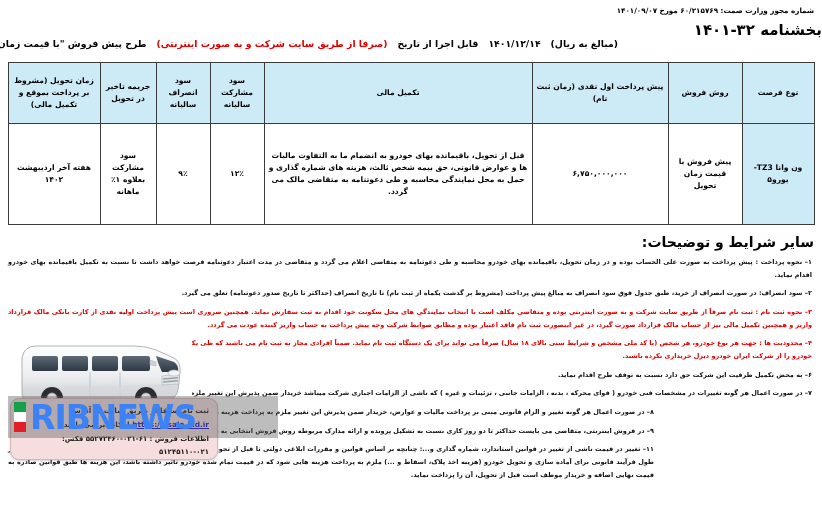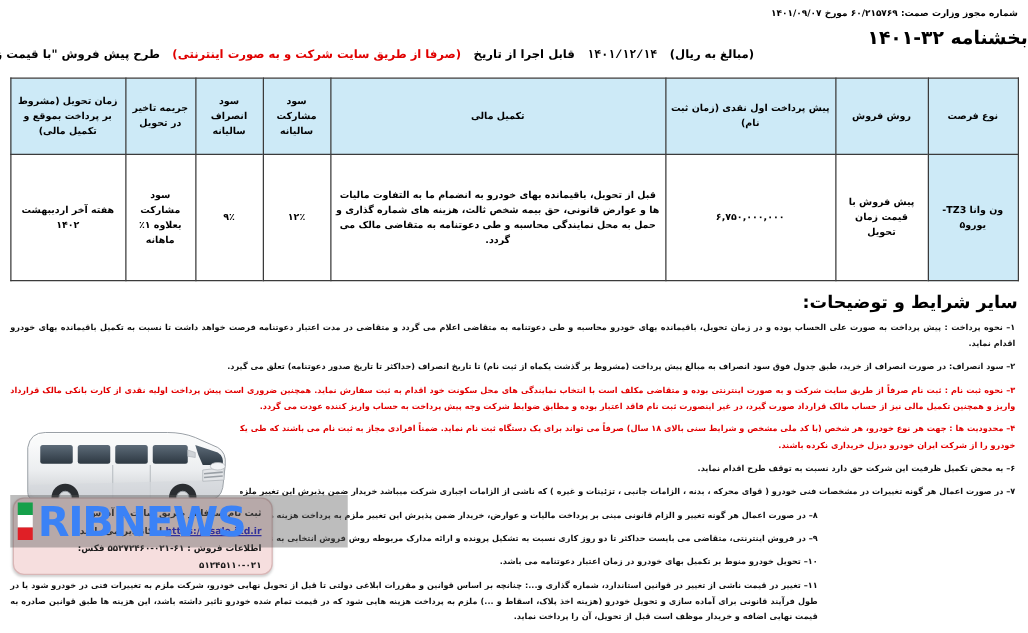--- a/index.html
+++ b/index.html
@@ -63,22 +63,22 @@
     align-items: center;
     justify-content: flex-start;
     gap: 10px;
     font-size: 9.3px;
     font-weight: bold;
     white-space: nowrap;
   }
   .plan-title { font-weight: bold; }
   .plan-note { color: #e00000; font-weight: bold; }
   .exec-label { font-weight: bold; }
-  .exec-date  { font-weight: bold; font-family: Liberation Mono, monospace; }
-  .amount-note { font-weight: bold; margin-right: 19px; }
+  .exec-date  { font-weight: bold; }
+  .amount-note { font-weight: bold; margin-right: 4px; }
 
   
   table.main {
     width: 806px;
     margin: 4px auto 0 auto;
     border-collapse: collapse;
     table-layout: fixed;
     border: 1.2px solid #3b3b3b;
   }
   table.main th,
@@ -295,21 +295,20 @@
     <div class="terms-title">سایر شرایط و توضیحات:</div>
 
     <div class="term black">۱– نحوه پرداخت : پیش پرداخت به صورت علی الحساب بوده و در زمان تحویل، باقیمانده بهای خودرو محاسبه و طی دعوتنامه به متقاضی اعلام می گردد و متقاضی در مدت اعتبار دعوتنامه فرصت خواهد داشت تا نسبت به تکمیل باقیمانده بهای خودرو اقدام نماید.</div>
     <div class="term black">۲– سود انصراف: در صورت انصراف از خرید، طبق جدول فوق سود انصراف به مبالغ پیش پرداخت (مشروط بر گذشت یکماه از ثبت نام) تا تاریخ انصراف (حداکثر تا تاریخ صدور دعوتنامه) تعلق می گیرد.</div>
     <div class="term red">۳– نحوه ثبت نام : ثبت نام صرفاً از طریق سایت شرکت و به صورت اینترنتی بوده و متقاضی مکلف است با انتخاب نمایندگی های محل سکونت خود اقدام به ثبت سفارش نماید. همچنین ضروری است پیش پرداخت اولیه نقدی از کارت بانکی مالک قرارداد واریز و همچنین تکمیل مالی نیز از حساب مالک قرارداد صورت گیرد، در غیر اینصورت ثبت نام فاقد اعتبار بوده و مطابق ضوابط شرکت وجه پیش پرداخت به حساب واریز کننده عودت می گردد.</div>
     <div class="term red">۴– محدودیت ها : جهت هر نوع خودرو، هر شخص (با کد ملی مشخص و شرایط سنی بالای ۱۸ سال) صرفاً می تواند برای یک دستگاه ثبت نام نماید. ضمناً افرادی مجاز به ثبت نام می باشند که طی یکسال گذشته (از مورخ ۱۴۰۰/۱۲/۱۴) تاکنون هیچ یک از انواع خودرو را از شرکت ایران خودرو دیزل خریداری نکرده باشند.</div>
     <div class="term black">۶– به محض تکمیل ظرفیت این شرکت حق دارد نسبت به توقف طرح اقدام نماید.</div>
     <div class="term black">۷– در صورت اعمال هر گونه تغییرات در مشخصات فنی خودرو ( قوای محرکه ، بدنه ، الزامات جانبی ، تزئینات و غیره ) که ناشی از الزامات اجباری شرکت میباشد خریدار ضمن پذیرش این تغییر ملزم به پرداخت هزینه های اعلام شده می باشد.</div>
     <div class="term black indented">۸– در صورت اعمال هر گونه تغییر و الزام قانونی مبنی بر پرداخت مالیات و عوارض، خریدار ضمن پذیرش این تغییر ملزم به پرداخت هزینه های اعلام شده می باشد .</div>
     <div class="term black indented">۹– در فروش اینترنتی، متقاضی می بایست حداکثر تا دو روز کاری نسبت به تشکیل پرونده و ارائه مدارک مربوطه روش فروش انتخابی به نمایندگی مورد نظر اقدام نماید.</div>
-    <div class="term black indented">۱۰– تحویل خودرو منوط بر تکمیل بهای خودرو در زمان اعتبار دعوتنامه می باشد.</div>
     <div class="term black indented">۱۱– تغییر در قیمت ناشی از تغییر در قوانین استاندارد، شماره گذاری و...: چنانچه بر اساس قوانین و مقررات ابلاغی دولتی تا قبل از تحویل نهایی خودرو، شرکت ملزم به تغییرات فنی در خودرو شود یا در طول فرآیند قانونی برای آماده سازی و تحویل خودرو (هزینه اخذ پلاک، اسقاط و ...) ملزم به پرداخت هزینه هایی شود که در قیمت تمام شده خودرو تاثیر داشته باشد، این هزینه ها طبق قوانین صادره به قیمت نهایی اضافه و خریدار موظف است قبل از تحویل، آن را پرداخت نماید.</div>
 
   </div>
 
   <div class="van-wrap">
     <svg width="186" height="86" viewBox="0 0 186 86" xmlns="http://www.w3.org/2000/svg">
       <defs>
         <linearGradient id="body" x1="0" y1="0" x2="0" y2="1">
           <stop offset="0%" stop-color="#ffffff"></stop>
           <stop offset="55%" stop-color="#eceef0"></stop>

